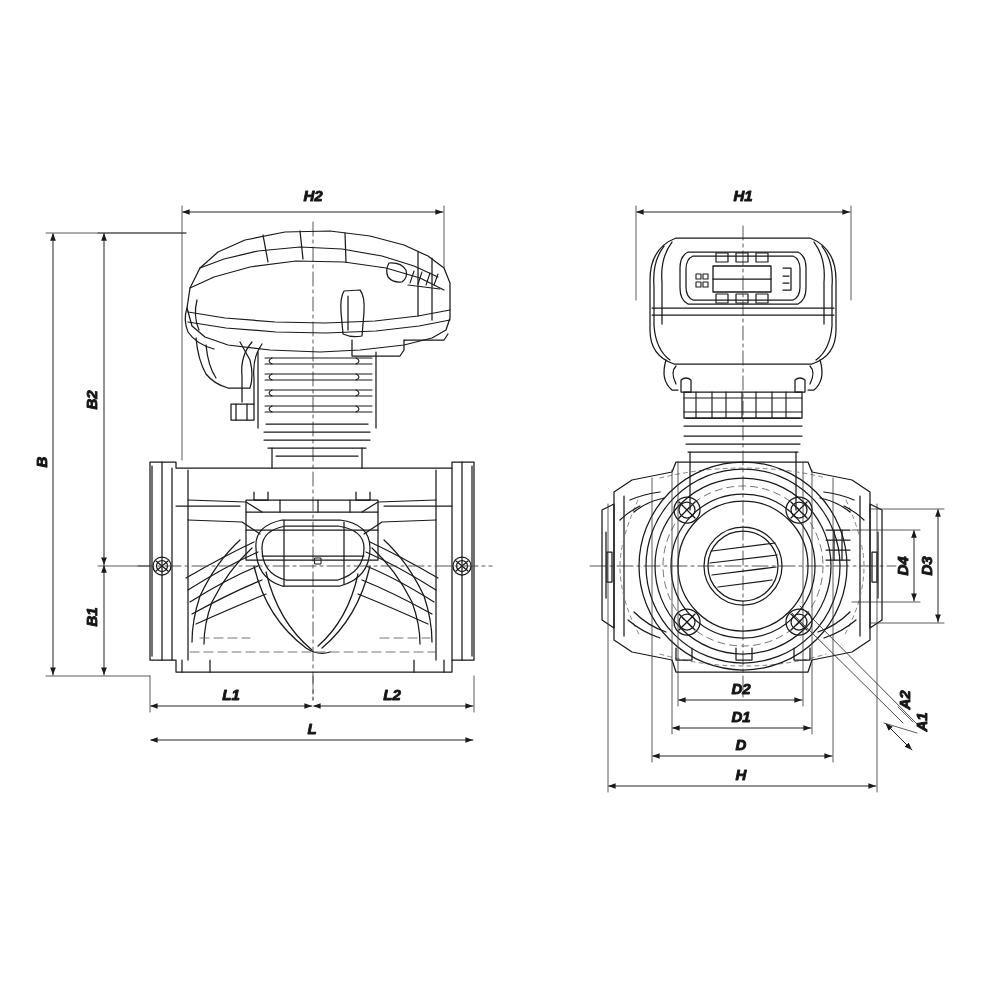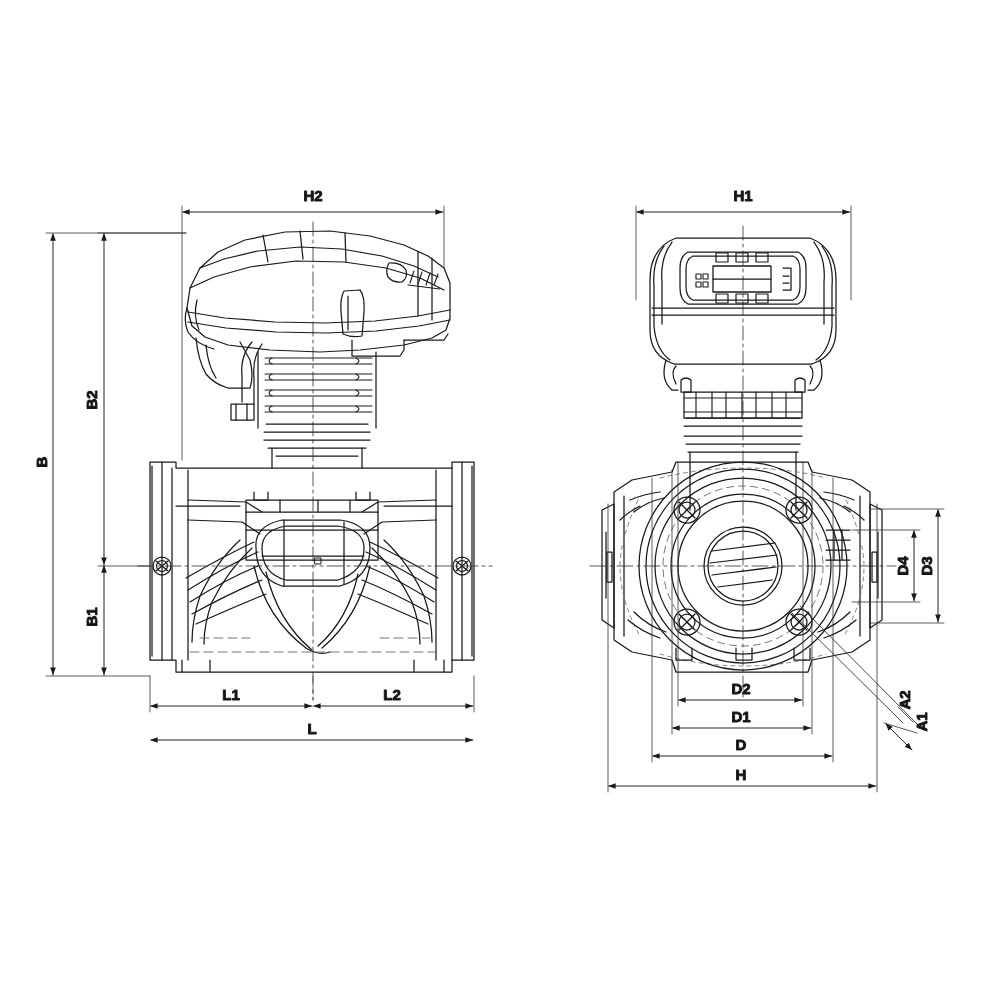--- a/index.html
+++ b/index.html
@@ -1,19 +1,19 @@
 <!DOCTYPE html>
 <html><head>
 <meta charset="utf-8">
 <title>Pump Technical Drawing</title>
 <style>
   html,body{margin:0;padding:0;background:#ffffff;}
   body{width:1000px;height:1000px;overflow:hidden;
        font-family:"Liberation Sans", sans-serif;}
-  #stage{position:relative;width:804px;height:1000px;background:#fff;}
+  #stage{position:relative;width:804px;height:1000px;background:#fff;font-style:italic;}
   svg{display:block;}
   .dimtext{font-family:"Liberation Sans", sans-serif;font-weight:bold;
            font-size:15px;fill:#111;}
 </style>
 </head>
 <body>
 
 <div id="stage">
 <svg width="1000" height="1000" viewBox="0 0 1000 1000">
 

